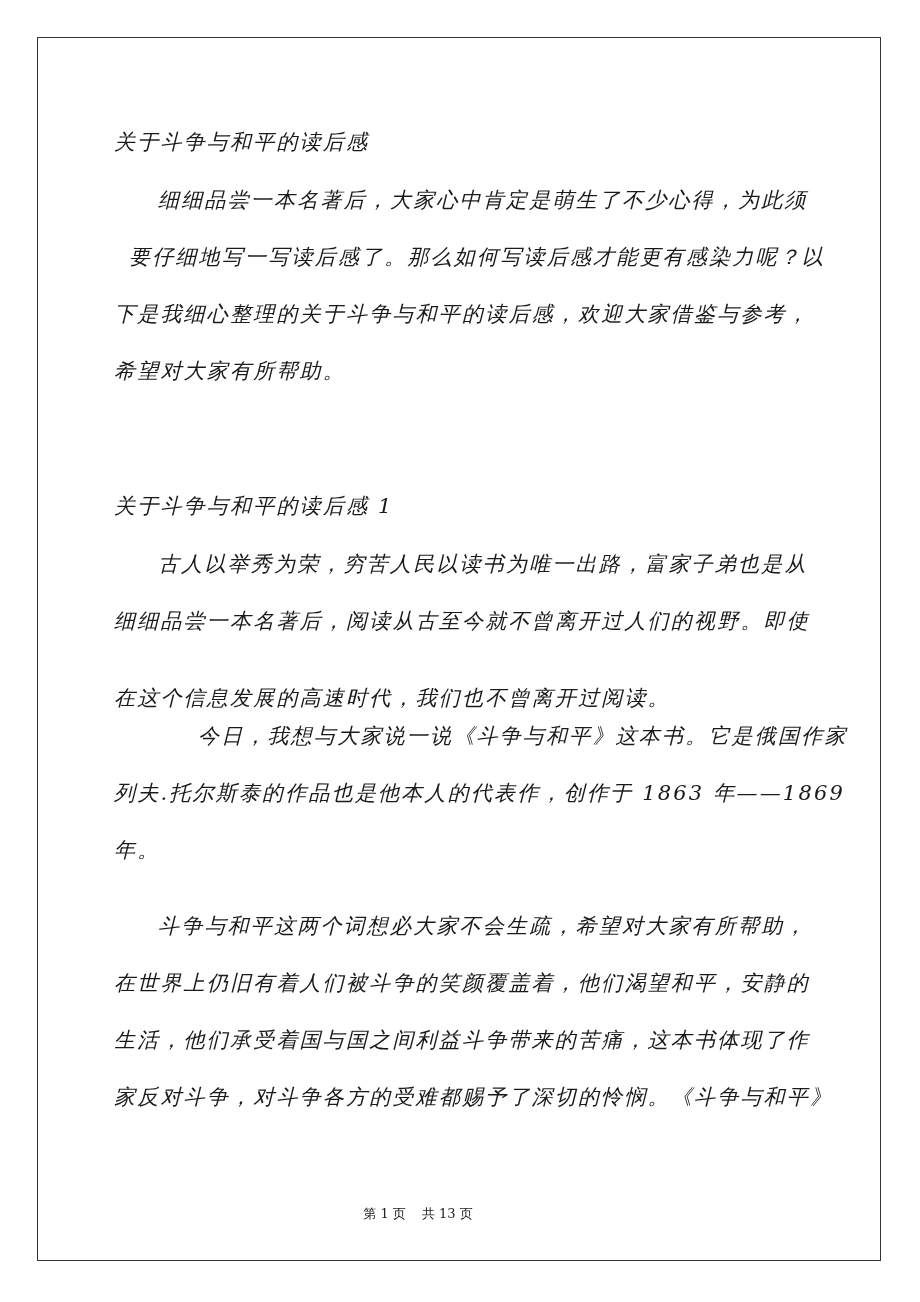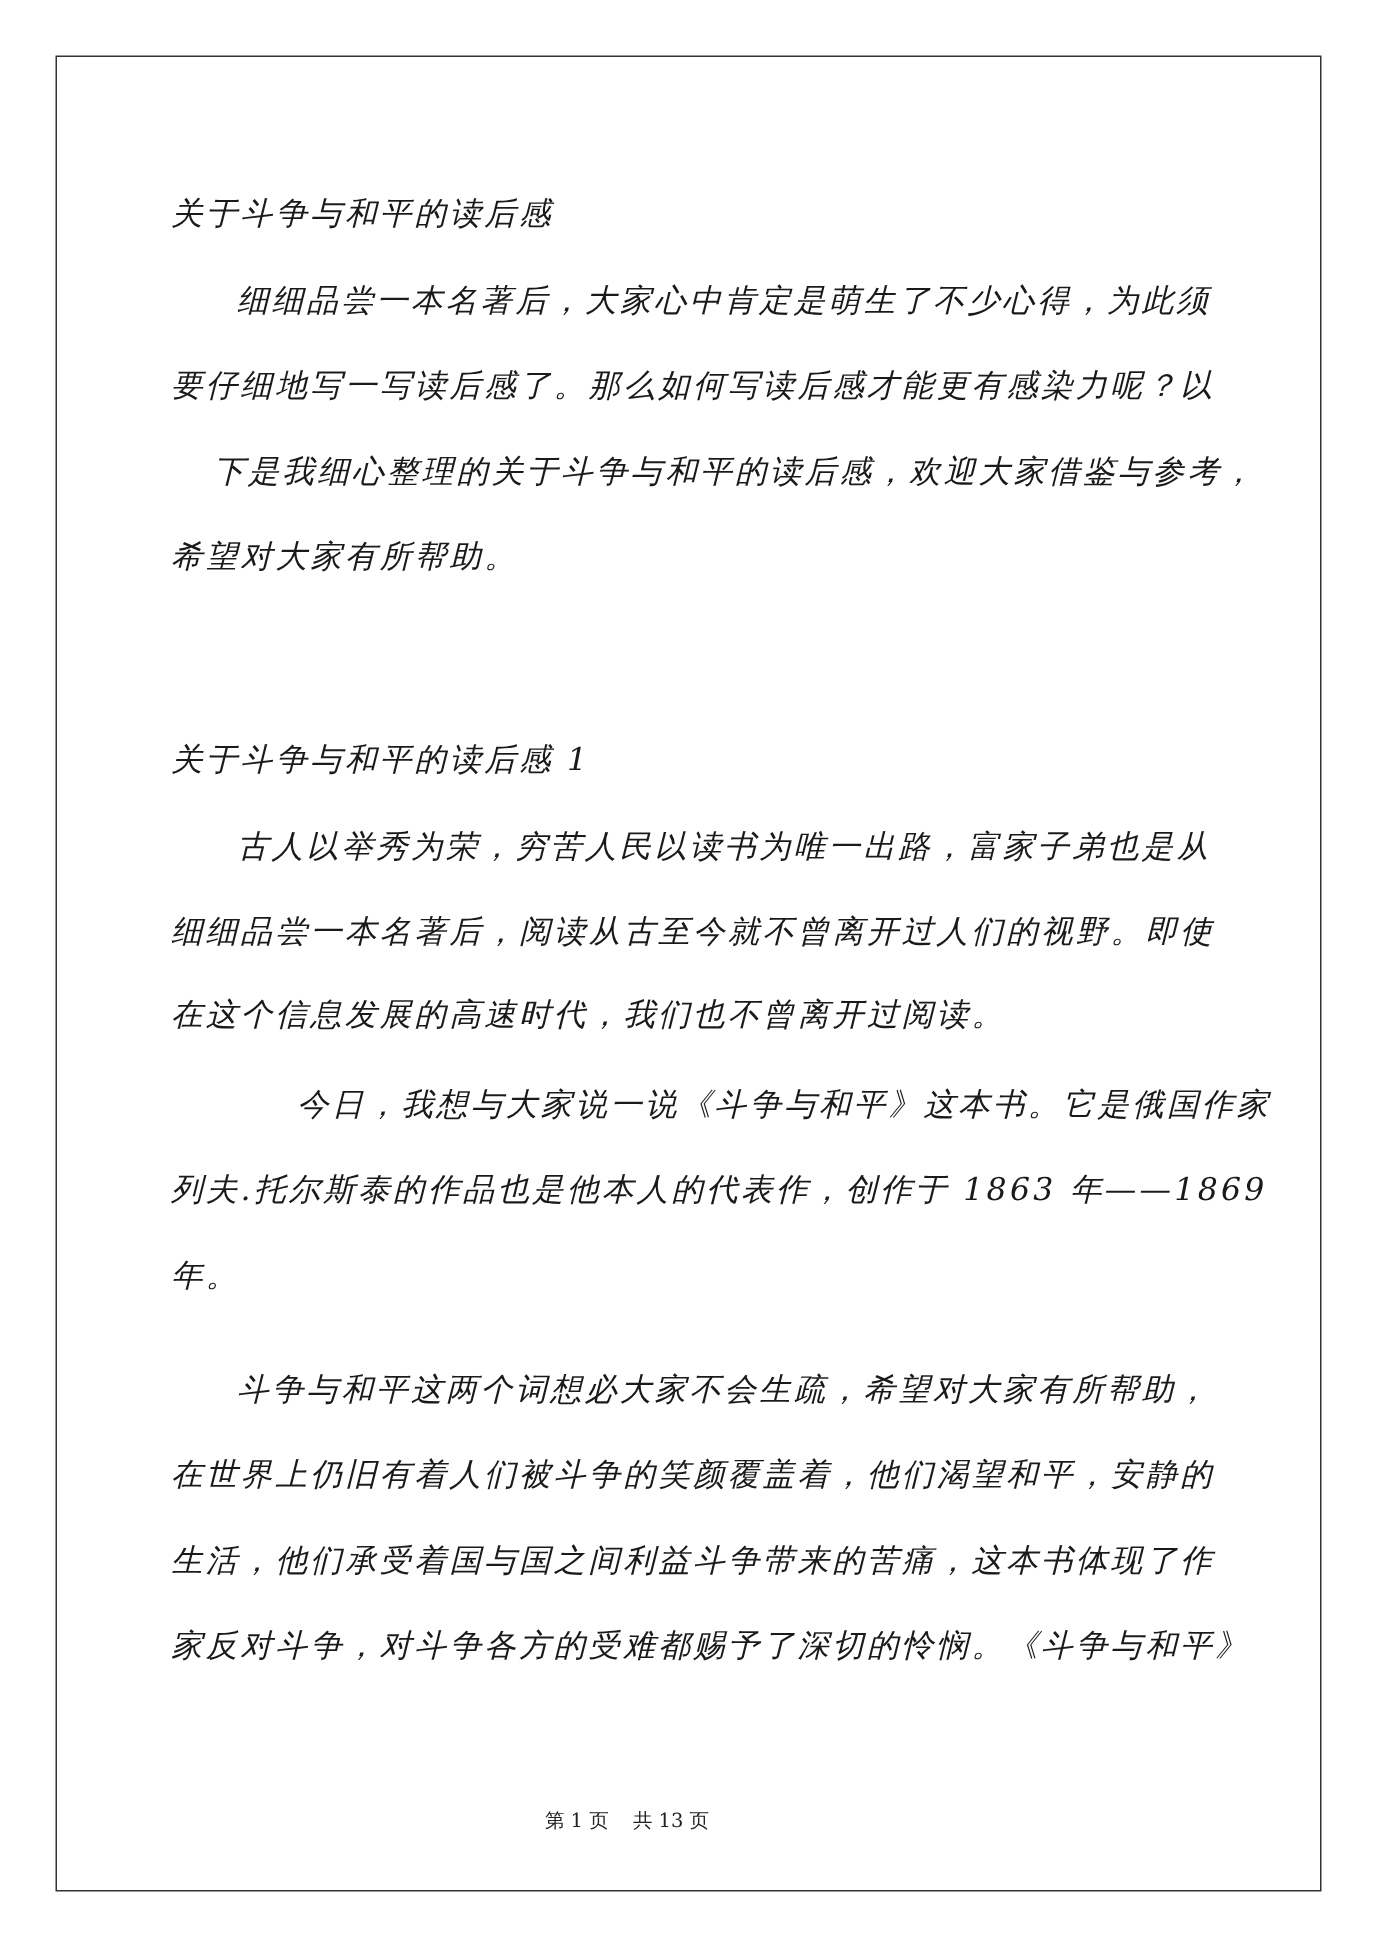--- a/index.html
+++ b/index.html
@@ -15,29 +15,29 @@
   .footer span { margin: 0 6px; }
 </style>
 </head>
 <body>
 
 <div class="page-frame"></div>
 
 <div class="line" style="top:128px;">关于斗争与和平的读后感</div>
 
 <div class="line indent" style="top:186px;">细细品尝一本名著后，大家心中肯定是萌生了不少心得，为此须</div>
-<div class="line" style="top:243px;">要仔细地写一写读后感了。那么如何写读后感才能更有感染力呢？以</div>
-<div class="line" style="top:300px;margin-left:28px;">下是我细心整理的关于斗争与和平的读后感，欢迎大家借鉴与参考，</div>
+<div class="line" style="top:243px;margin-left:15px;">要仔细地写一写读后感了。那么如何写读后感才能更有感染力呢？以</div>
+<div class="line" style="top:300px;">下是我细心整理的关于斗争与和平的读后感，欢迎大家借鉴与参考，</div>
 <div class="line" style="top:357px;">希望对大家有所帮助。</div>
 
 <div class="line" style="top:492px;text-align:right;">关于斗争与和平的读后感 1</div>
 
 <div class="line indent" style="top:550px;">古人以举秀为荣，穷苦人民以读书为唯一出路，富家子弟也是从</div>
 <div class="line" style="top:607px;">细细品尝一本名著后，阅读从古至今就不曾离开过人们的视野。即使</div>
-<div class="line" style="top:662px;">在这个信息发展的高速时代，我们也不曾离开过阅读。</div>
+<div class="line" style="top:684px;">在这个信息发展的高速时代，我们也不曾离开过阅读。</div>
 <div class="line indent" style="top:722px;margin-left:40px;">今日，我想与大家说一说《斗争与和平》这本书。它是俄国作家</div>
 <div class="line" style="top:779px;">列夫.托尔斯泰的作品也是他本人的代表作，创作于 1863 年——1869</div>
 <div class="line" style="top:836px;">年。</div>
 <div class="line indent" style="top:912px;">斗争与和平这两个词想必大家不会生疏，希望对大家有所帮助，</div>
 <div class="line" style="top:969px;">在世界上仍旧有着人们被斗争的笑颜覆盖着，他们渴望和平，安静的</div>
 <div class="line" style="top:1026px;">生活，他们承受着国与国之间利益斗争带来的苦痛，这本书体现了作</div>
 <div class="line" style="top:1083px;">家反对斗争，对斗争各方的受难都赐予了深切的怜悯。《斗争与和平》</div>
 
 <div class="footer">
   <span>第 1 页</span>

